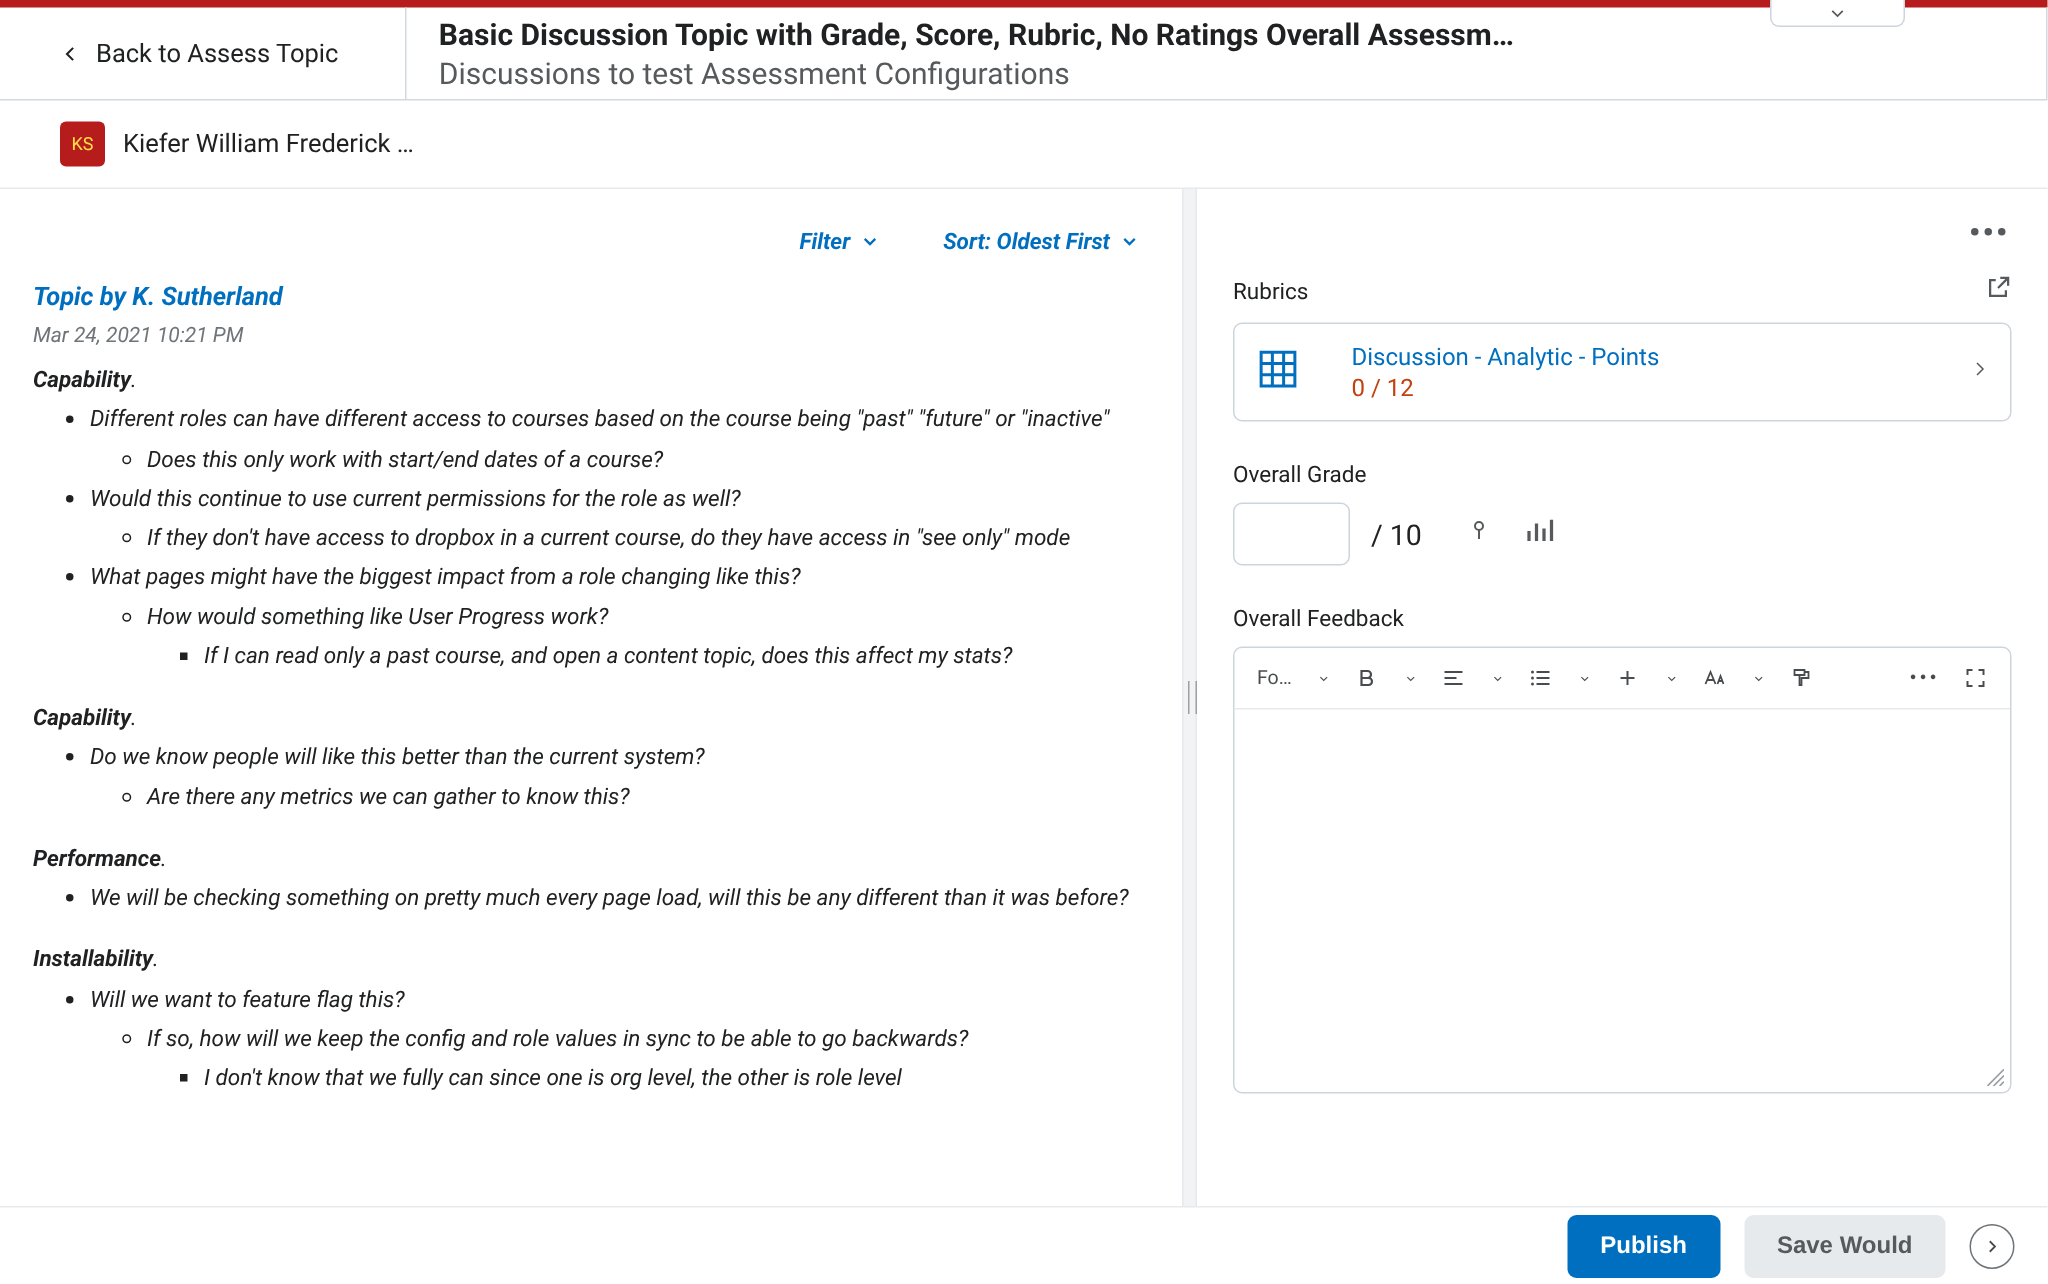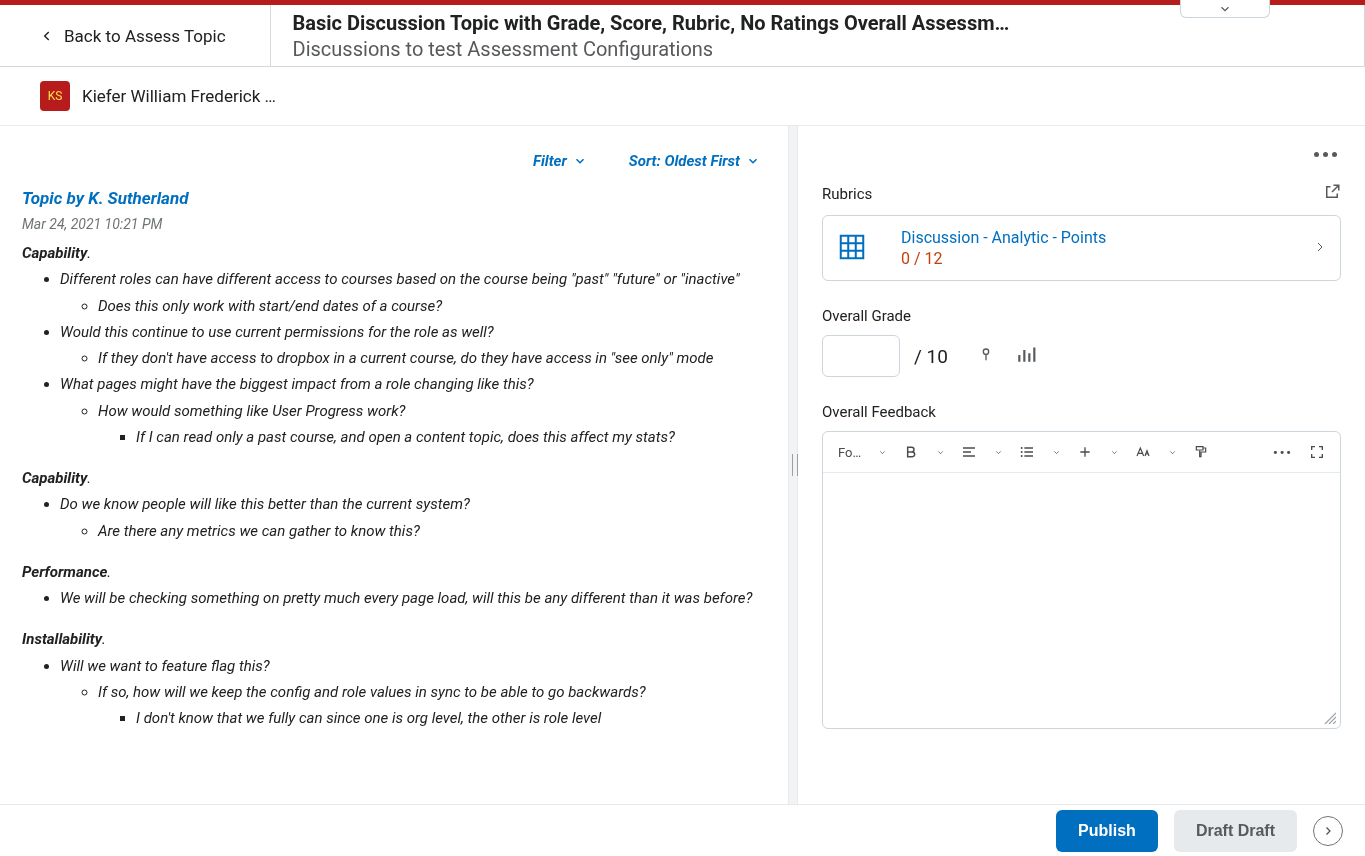--- a/index.html
+++ b/index.html
@@ -309,20 +309,20 @@
           <svg viewBox="0 0 24 24">
               <path d="M5 24L24 5 M12 24L24 12 M19 24L24 19" stroke="#9aa0a6" stroke-width="2"></path>
             </svg>
         </div>
       </div>
     </div>
   </div>
 
   <div class="footer">
     <button class="btn btn-primary">Publish</button>
-    <button class="btn btn-secondary">Draft Draft</button>
+    <button class="btn btn-secondary">Save Would</button>
     <button class="circ-btn">
       <svg viewBox="0 0 24 24">
           <path d="M9 5l7 7-7 7" fill="none" stroke="#494c4e" stroke-width="2.4"></path>
         </svg>
     </button>
   </div>
 </div>
 
 </body></html>

